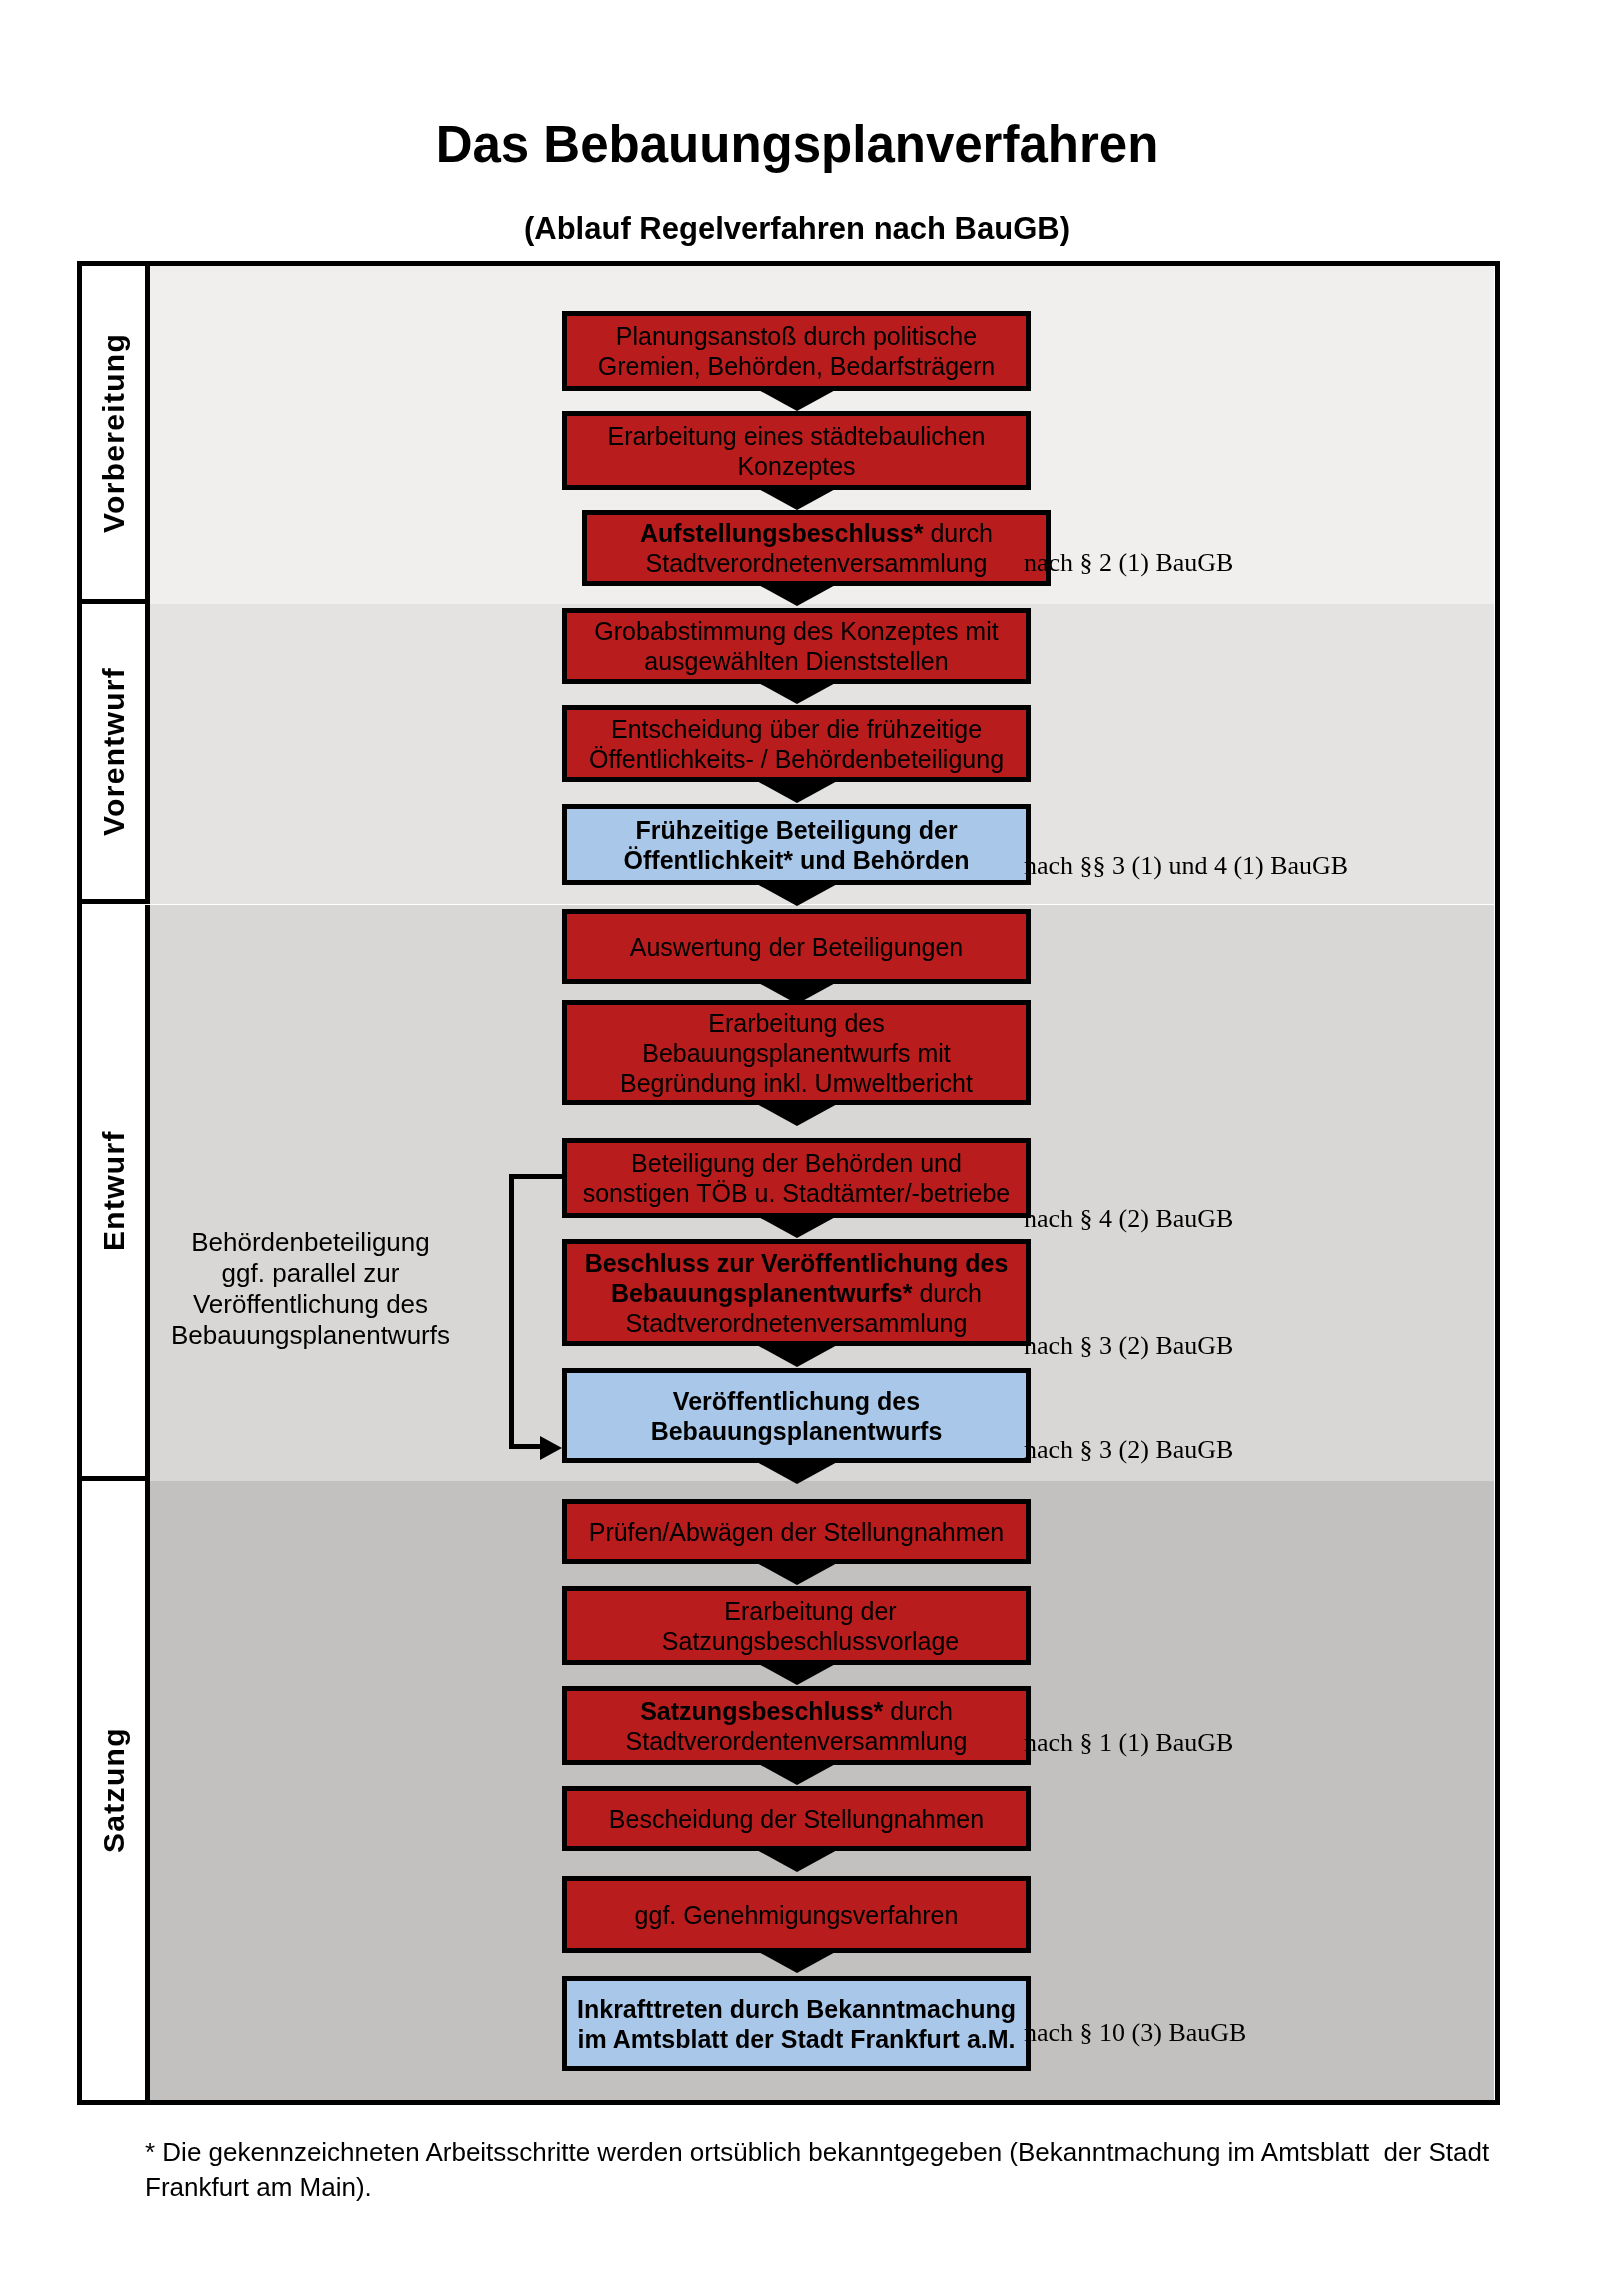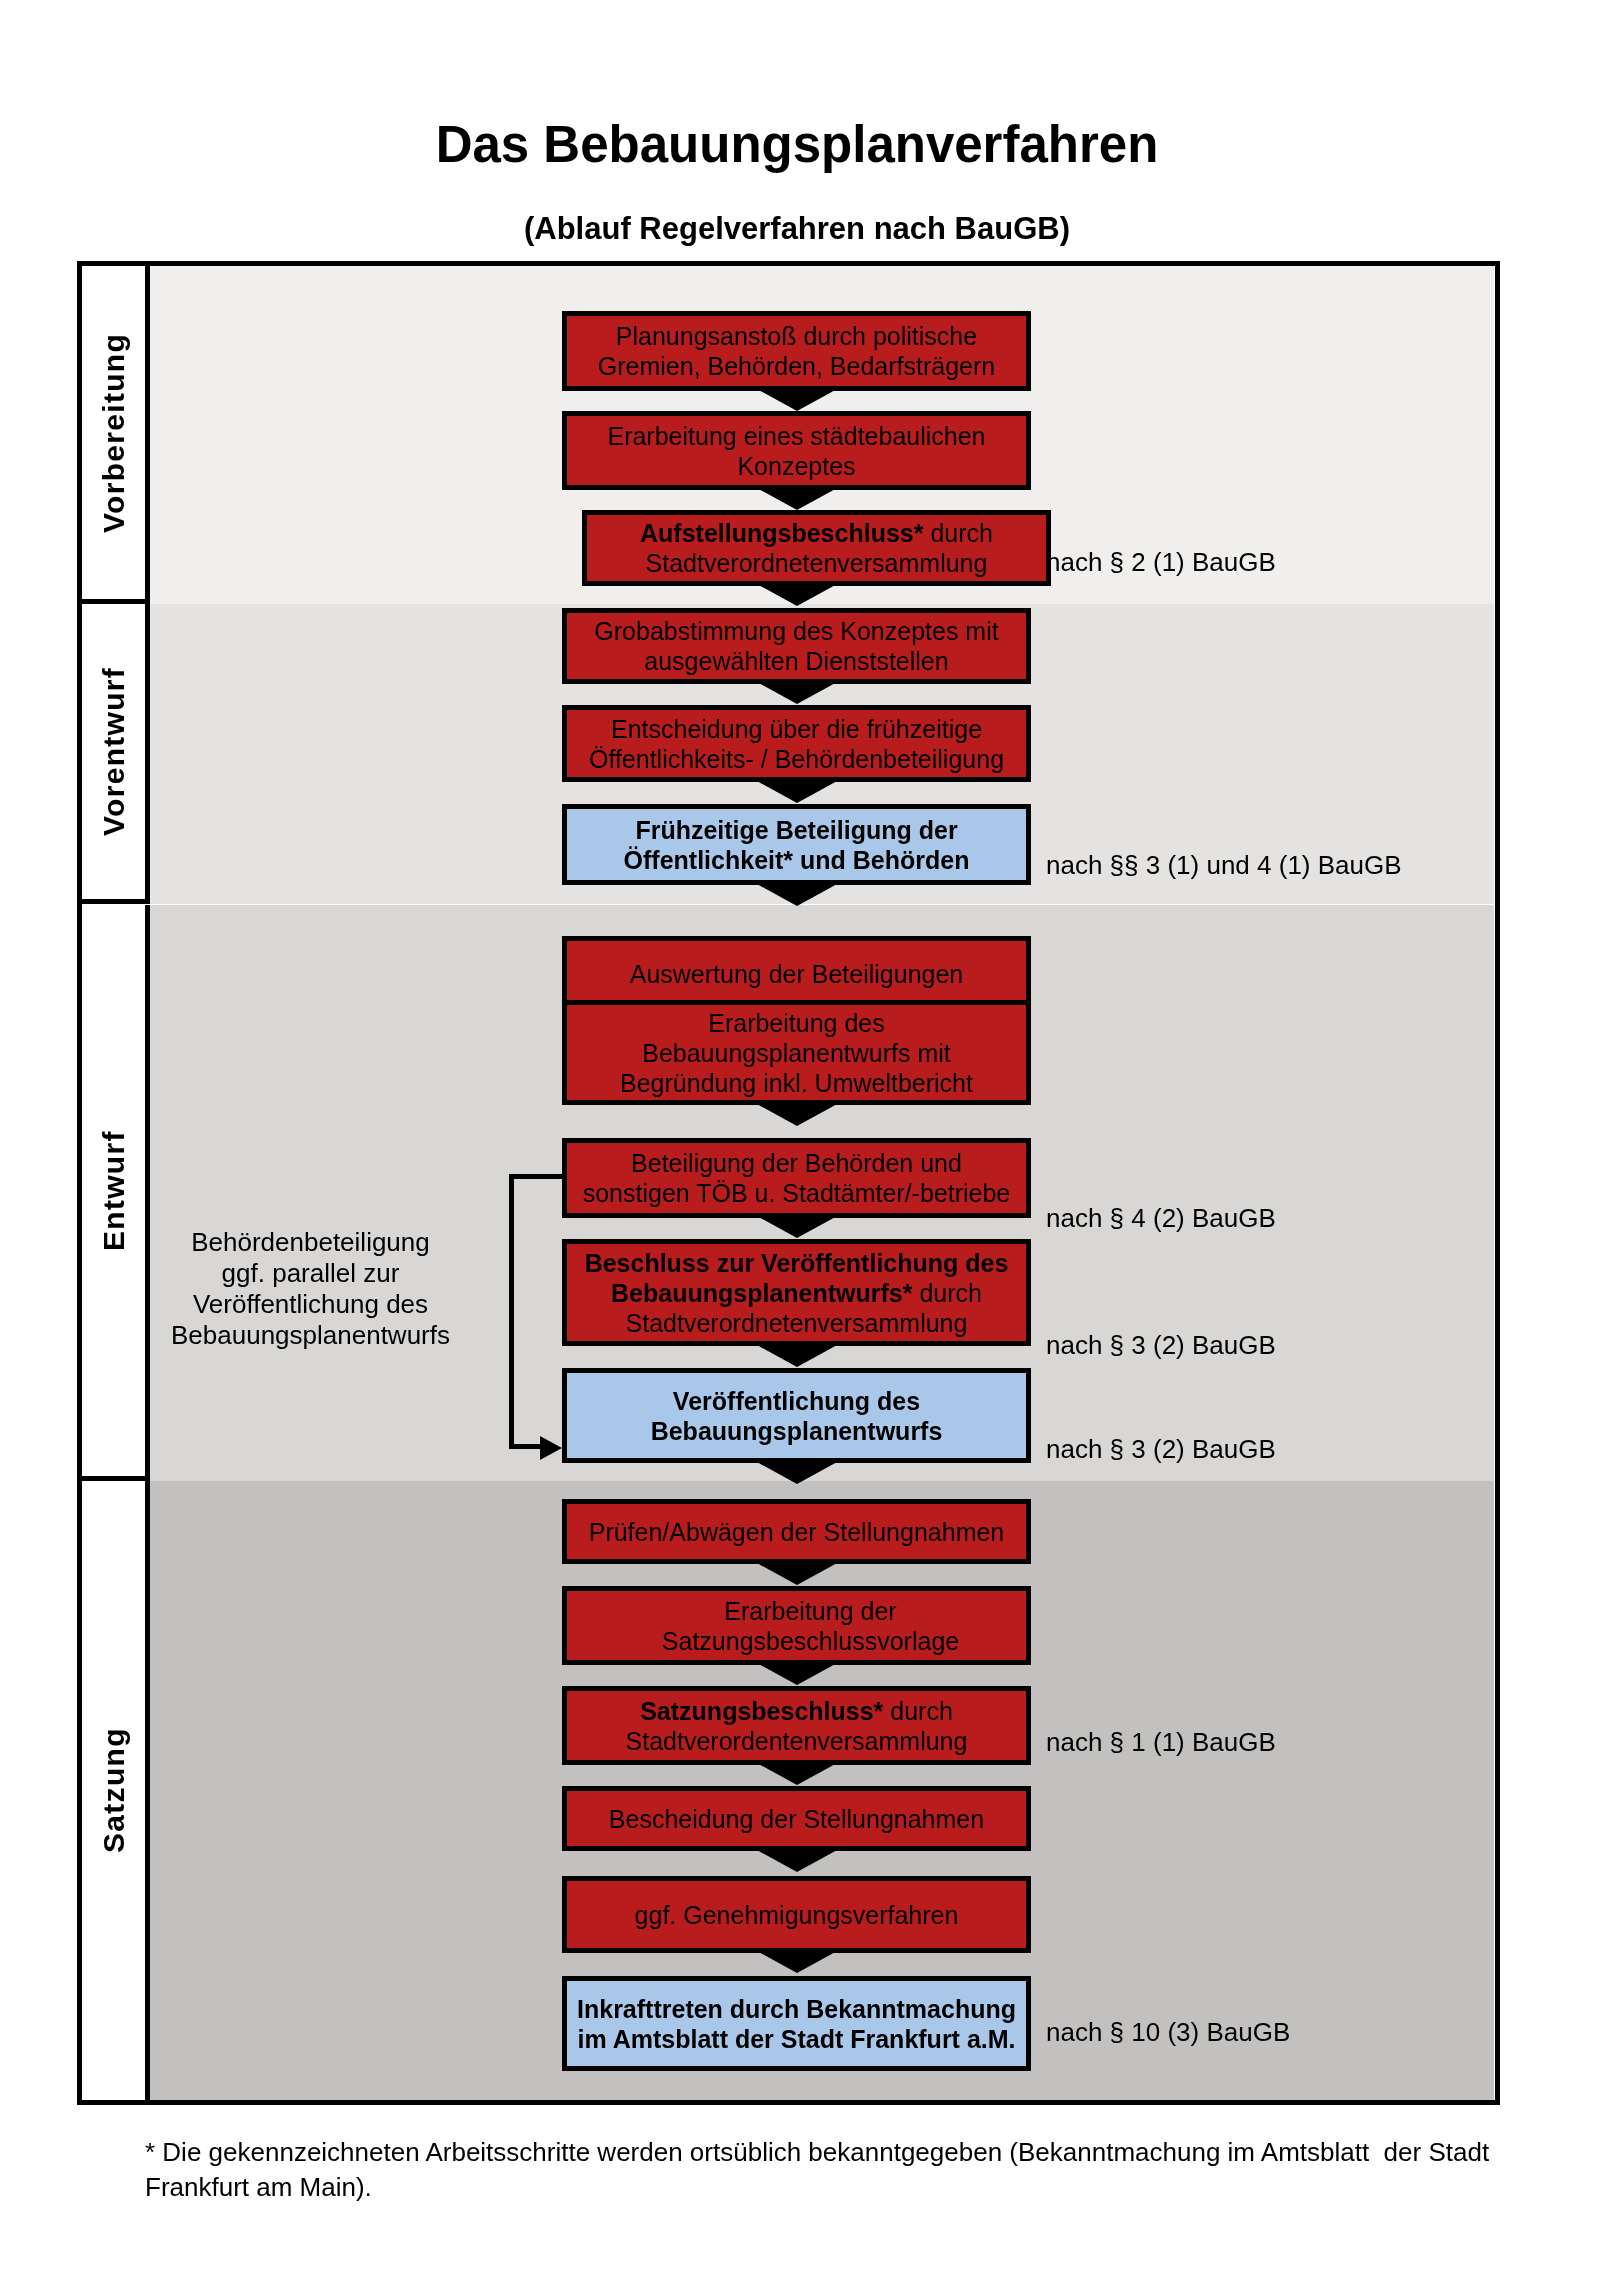--- a/index.html
+++ b/index.html
@@ -28,21 +28,21 @@
     display:flex;flex-direction:column;align-items:center;justify-content:center;
     font-size:25px;line-height:30px;text-align:center;z-index:3;}
   .flow-box.highlight{background:#a9c7e9;font-weight:bold;}
   .box-line{white-space:pre;}
   .seg-bold{font-weight:bold;}
   
   .down-arrow{position:absolute;left:673px;width:0;height:0;z-index:2;
     border-left:42px solid transparent;border-right:42px solid transparent;
     border-top:23.6px solid #000;}
   
-  .legal-ref{position:absolute;left:964px;font-size:26px;line-height:31px;white-space:nowrap;z-index:4;}
+  .legal-ref{position:absolute;left:942px;font-size:26px;line-height:31px;white-space:nowrap;z-index:4;font-family:Liberation Serif, serif;}
   
   #side-note{left:72px;top:961px;width:313px;text-align:center;
     font-size:26px;line-height:31px;z-index:4;}
   
   .conn{background:#000;z-index:2;}
   #conn-arrowhead{left:458px;top:1170px;width:0;height:0;z-index:2;
     border-top:12.4px solid transparent;border-bottom:12.4px solid transparent;
     border-left:22px solid #000;background:none;}
   
   #footnote{left:145px;top:2135px;width:1342px;font-size:26px;line-height:35px;}
@@ -92,21 +92,21 @@
         <div class="box-line"><span>ausgewählten Dienststellen</span></div>
       </div>
       <div class="flow-box" style="top: 439px; height: 77px;">
         <div class="box-line"><span>Entscheidung über die frühzeitige</span></div>
         <div class="box-line"><span>Öffentlichkeits- / Behördenbeteiligung</span></div>
       </div>
       <div class="flow-box highlight" style="top: 538px; height: 81px; background: rgb(169, 199, 233);">
         <div class="box-line"><span class="seg-bold">Frühzeitige Beteiligung der</span></div>
         <div class="box-line"><span class="seg-bold">Öffentlichkeit* und Behörden</span></div>
       </div>
-      <div class="flow-box" style="top: 670px; height: 75px;">
+      <div class="flow-box" style="top: 643px; height: 75px;">
         <div class="box-line"><span>Auswertung der Beteiligungen</span></div>
       </div>
       <div class="flow-box" style="top: 734px; height: 105px;">
         <div class="box-line"><span>Erarbeitung des</span></div>
         <div class="box-line"><span>Bebauungsplanentwurfs mit</span></div>
         <div class="box-line"><span>Begründung inkl. Umweltbericht</span></div>
       </div>
       <div class="flow-box" style="top: 872px; height: 80px;">
         <div class="box-line"><span>Beteiligung der Behörden und</span></div>
         <div class="box-line"><span>sonstigen TÖB u. Stadtämter/-betriebe</span></div>

